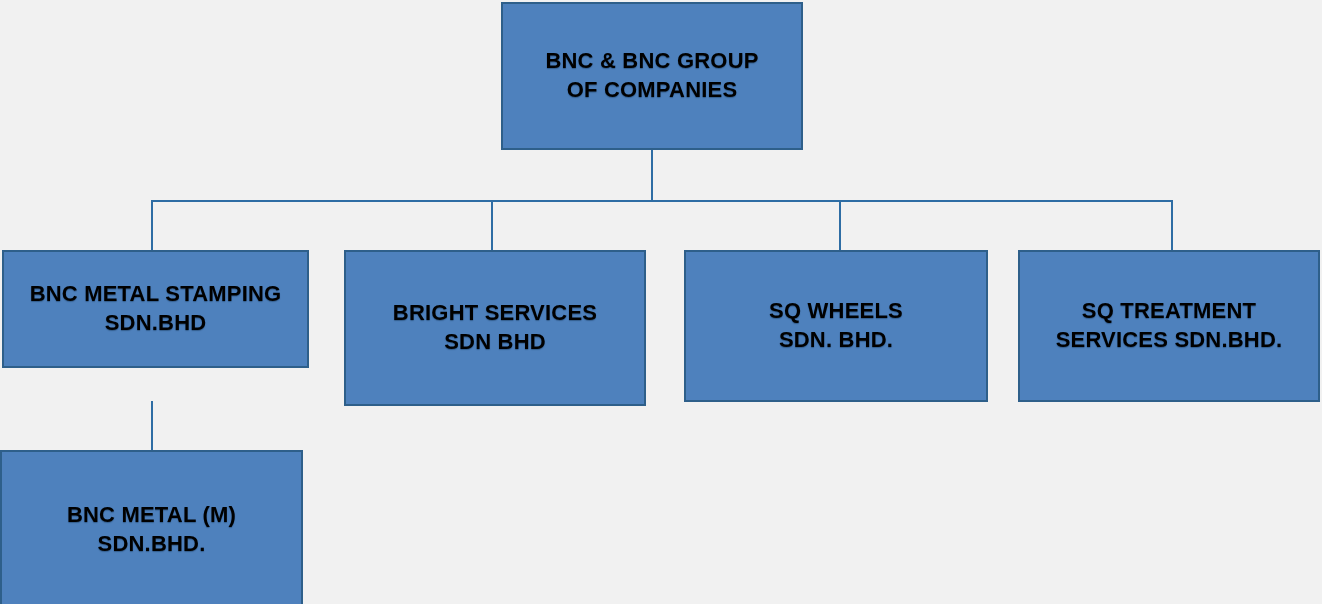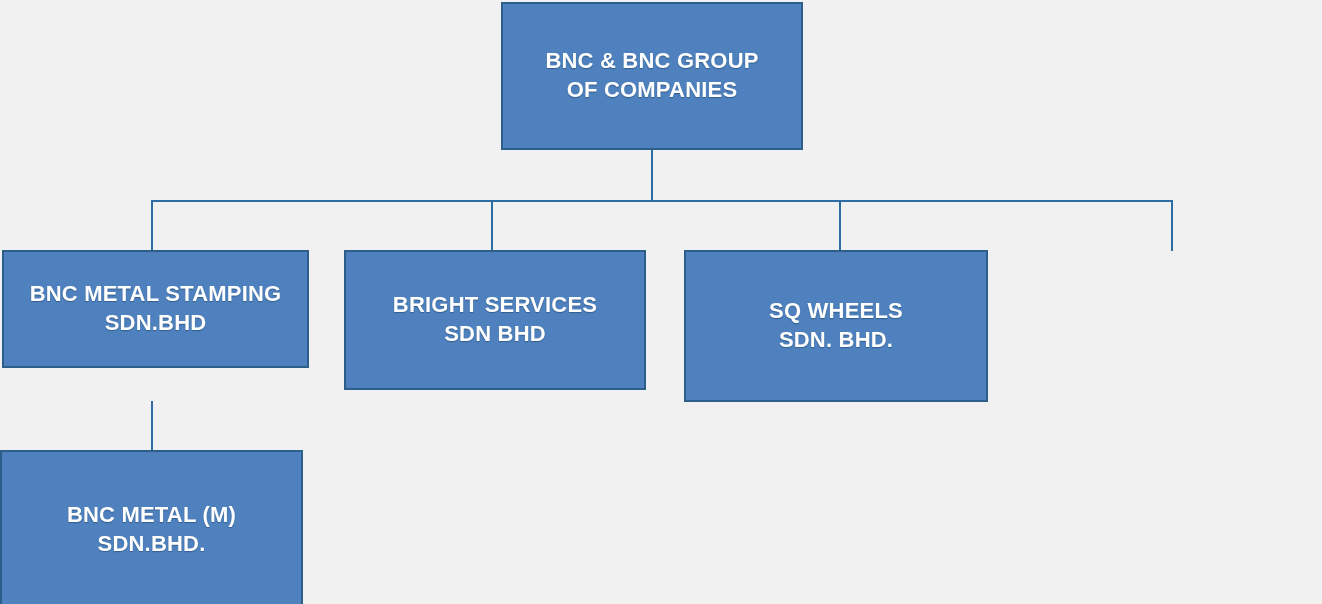--- a/index.html
+++ b/index.html
@@ -34,21 +34,21 @@
   .node-box {
     position: absolute;
     z-index: 2;
     box-sizing: border-box;
     background: #4e81bd;
     border: 2px solid #2e5f8a;
     display: flex;
     align-items: center;
     justify-content: center;
     text-align: center;
-    color: #ffffff;
+    color: #000000;
     font-weight: bold;
     letter-spacing: 0.2px;
     text-shadow: 0 1px 1px rgba(20, 50, 85, 0.45);
     -webkit-font-smoothing: antialiased;
   }
   .node-label {
     display: block;
     width: 100%;
     padding: 0 8px;
     box-sizing: border-box;
@@ -70,21 +70,21 @@
     left: 2px;
     top: 250px;
     width: 307px;
     height: 118px;
     font-size: 22px;
   }
   #node-bright-services {
     left: 344px;
     top: 250px;
     width: 302px;
-    height: 140px;
+    height: 156px;
     font-size: 22px;
   }
   #node-sq-wheels {
     left: 684px;
     top: 250px;
     width: 304px;
     height: 152px;
     font-size: 22px;
   }
   #node-sq-treatment {
@@ -139,19 +139,23 @@
   <div class="node-box" id="node-bright-services">
     <span class="node-label">BRIGHT SERVICES
 SDN BHD</span>
   </div>
 
   <div class="node-box" id="node-sq-wheels">
     <span class="node-label">SQ WHEELS
 SDN. BHD.</span>
   </div>
 
+  <div class="node-box" id="node-sq-treatment">
+    <span class="node-label">SQ TREATMENT
+SERVICES SDN.BHD.</span>
+  </div>
 
   <div class="node-box" id="node-bnc-power">
     <span class="node-label">BNC METAL (M)
 SDN.BHD.</span>
   </div>
 
 </div>
 
 </body></html>

